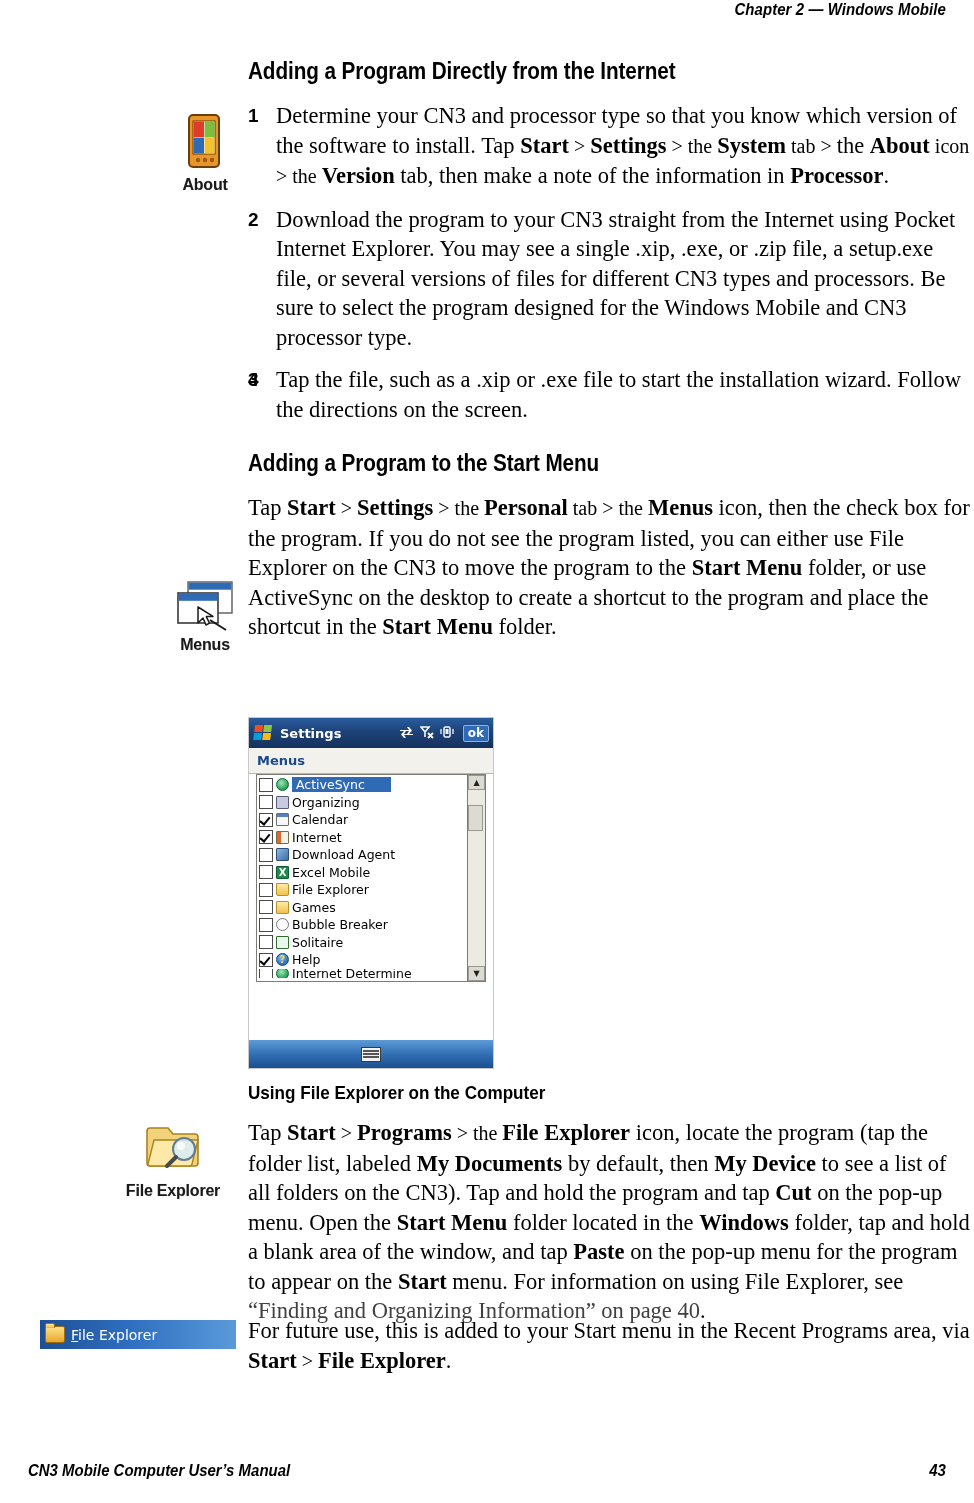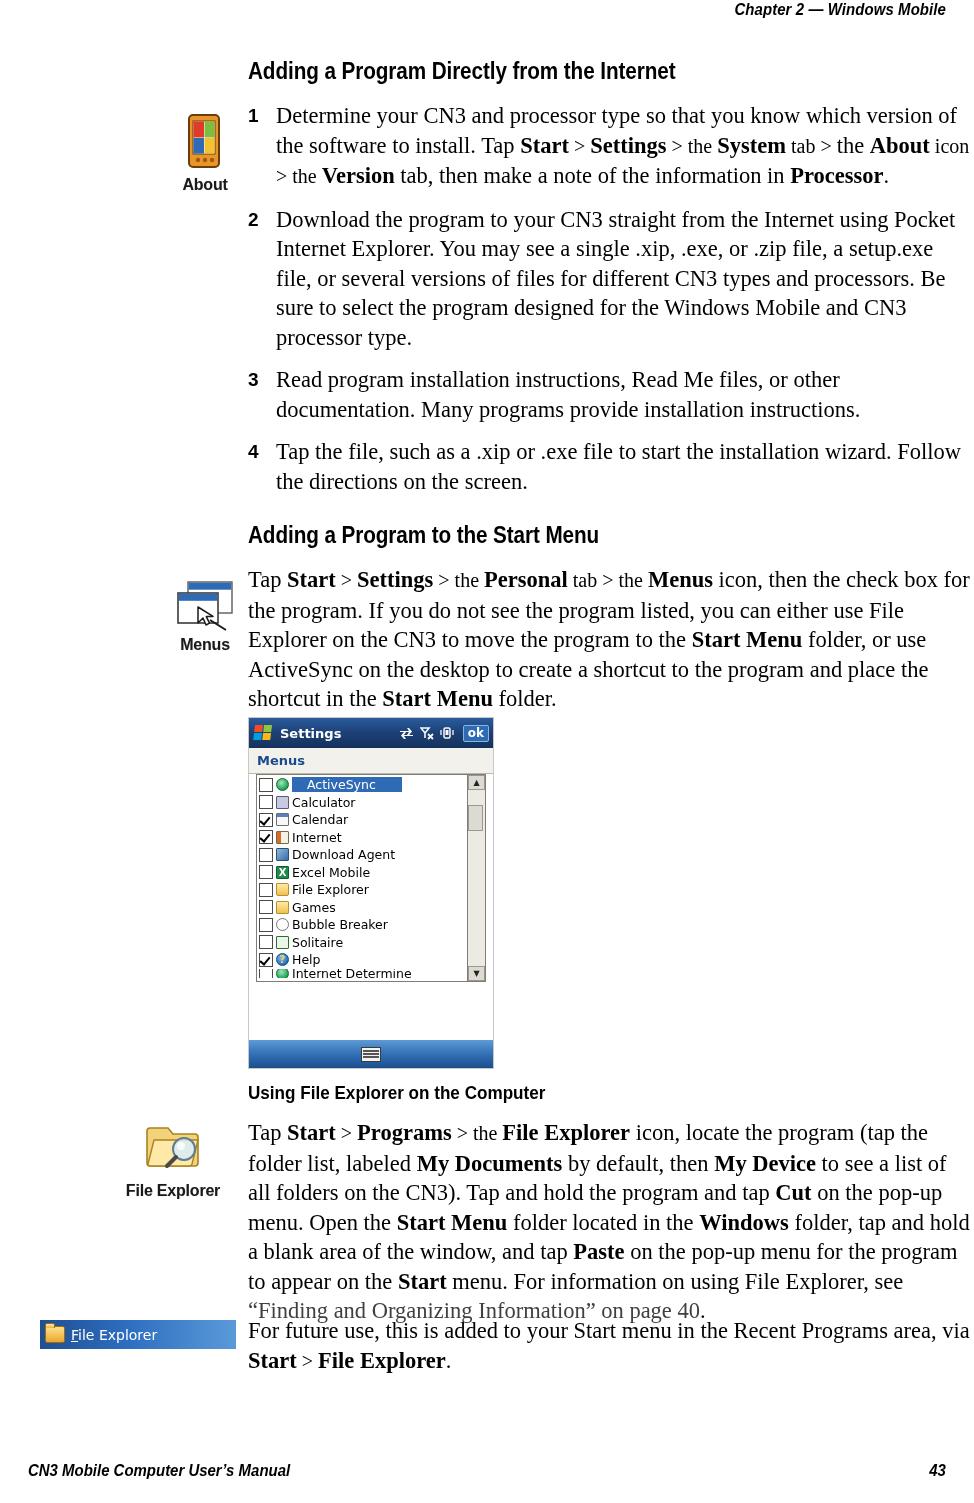--- a/index.html
+++ b/index.html
@@ -155,21 +155,21 @@
     flex: 0 0 auto;
   }
   .ppc-flag i {
     position: absolute; display: block; width: 8px; height: 7px;
   }
   .ppc-flag i:nth-child(1){ left:0;  top:0; background:#f04e22; }
   .ppc-flag i:nth-child(2){ left:9px;top:0; background:#8ec640; }
   .ppc-flag i:nth-child(3){ left:0;  top:8px;background:#00a0dd; }
   .ppc-flag i:nth-child(4){ left:9px;top:8px;background:#fdb913; }
   .ppc-title-text { flex: 1 1 auto; padding-left: 2px; }
-  .ppc-tray { display: flex; align-items: flex-end; gap: 6px; font-size: 11px; }
+  .ppc-tray { display: flex; align-items: center; gap: 6px; font-size: 11px; }
   .ppc-tray .ti { line-height: 1; opacity: .97; }
   .ppc-ok {
     background: #2f6bb5;
     border: 1px solid #89b5e3;
     border-radius: 2px;
     padding: 0px 4px 1px 4px;
     font-size: 12px;
     margin-left: 3px;
   }
   .ppc-subhead {
@@ -240,21 +240,21 @@
   .ic-download   { background: linear-gradient(135deg,#8fb8dd,#3a6ea5); border: 1px solid #2b4f78; }
   .ic-excel      { background: #1f8a4c; border: 1px solid #0e5c30; color:#fff; font: bold 10px/12px "DejaVu Sans", sans-serif; text-align:center; }
   .ic-folder     { background: linear-gradient(to bottom,#ffe9a8,#f0c24a); border: 1px solid #b8912c; border-radius: 0 2px 2px 2px; }
   .ic-games      { background: linear-gradient(to bottom,#ffe9a8,#f0c24a); border: 1px solid #b8912c; }
   .ic-bubble     { background: #fff; border: 1px solid #777; border-radius: 50%; }
   .ic-solitaire  { background: #e9f6e9; border: 1px solid #2c6e2c; }
   .ic-help       { background: radial-gradient(circle at 40% 35%, #7fc2f2, #1b62b5 80%); border-radius: 50%; border: 1px solid #12477f; color:#ffd34d; font: bold 10px/12px "DejaVu Sans", sans-serif; text-align:center; }
   .ppc-row.selected .ppc-label {
     background: #2f6bb5;
     color: #ffffff;
-    padding: 0 26px 0 15px;
+    padding: 0 26px 0 4px;
   }
   .ppc-row.cut { overflow: hidden; height: 9px; }
   .ppc-scroll {
     width: 17px;
     flex: 0 0 auto;
     border-left: 1px solid #7d7d74;
     background: #eceae2;
     display: flex;
     flex-direction: column;
     justify-content: space-between;
@@ -378,21 +378,21 @@
   <span class="cap">File Explorer</span>
 </div>
 
 <div class="content">
 
   <h2 class="section-head">Adding a Program Directly from the Internet</h2>
 
   <ol class="numlist" id="steps-list">
       <li><span class="num">1</span><span><span>Determine your CN3 and processor type so that you know which version of the software to install. Tap </span><span class="b">Start</span><span class="gt"> &gt; </span><span class="b">Settings</span><span class="gt"> &gt; the </span><span class="b">System</span><span class="gt"> tab &gt; </span><span>the </span><span class="b">About</span><span class="gt"> icon &gt; the </span><span class="b">Version</span><span> tab, then make a note of the information in </span><span class="b">Processor</span><span>.</span></span></li>
       <li><span class="num">2</span><span><span>Download the program to your CN3 straight from the Internet using Pocket Internet Explorer. You may see a single .xip, .exe, or .zip file, a setup.exe file, or several versions of files for different CN3 types and processors. Be sure to select the program designed for the Windows Mobile and CN3 processor type.</span></span></li>
-      <li><span class="num">3</span><span><span>Read program installation instructions, Read Me files, or other documentation. Many programs provide installation instructions.</span></span></li>
+      <li><span class="num">3</span></li>
       <li><span class="num">4</span><span><span>Tap the file, such as a .xip or .exe file to start the installation wizard. Follow the directions on the screen.</span></span></li>
     </ol>
 
   <h2 class="section-head" style="margin-top:26px;">Adding a Program to the Start Menu</h2>
 
   <p class="body" id="para-section2"><span>Tap </span><span class="b">Start</span><span class="gt"> &gt; </span><span class="b">Settings</span><span class="gt"> &gt; the </span><span class="b">Personal</span><span class="gt"> tab &gt; the </span><span class="b">Menus</span><span> icon, then the check box for the program. If you do not see the program listed, you can either use File Explorer on the CN3 to move the program to the </span><span class="b">Start Menu</span><span> folder, or use ActiveSync on the desktop to create a shortcut to the program and place the shortcut in the </span><span class="b">Start Menu</span><span> folder.</span></p>
 
 </div>
 
 <div class="ppc">
@@ -435,21 +435,21 @@
   <div class="ppc-listwrap">
     <div class="ppc-list" id="ppc-list">
         <div class="ppc-row selected">
           <span class="ppc-cb"></span>
           <span class="ppc-ic ic-activesync"></span>
           <span class="ppc-label">ActiveSync</span>
         </div>
         <div class="ppc-row">
           <span class="ppc-cb"></span>
           <span class="ppc-ic ic-calculator"></span>
-          <span class="ppc-label">Calculator</span>
+          <span class="ppc-label">Organizing</span>
         </div>
         <div class="ppc-row">
           <span class="ppc-cb checked"></span>
           <span class="ppc-ic ic-calendar"></span>
           <span class="ppc-label">Calendar</span>
         </div>
         <div class="ppc-row">
           <span class="ppc-cb checked"></span>
           <span class="ppc-ic ic-contacts"></span>
           <span class="ppc-label">Internet</span>

